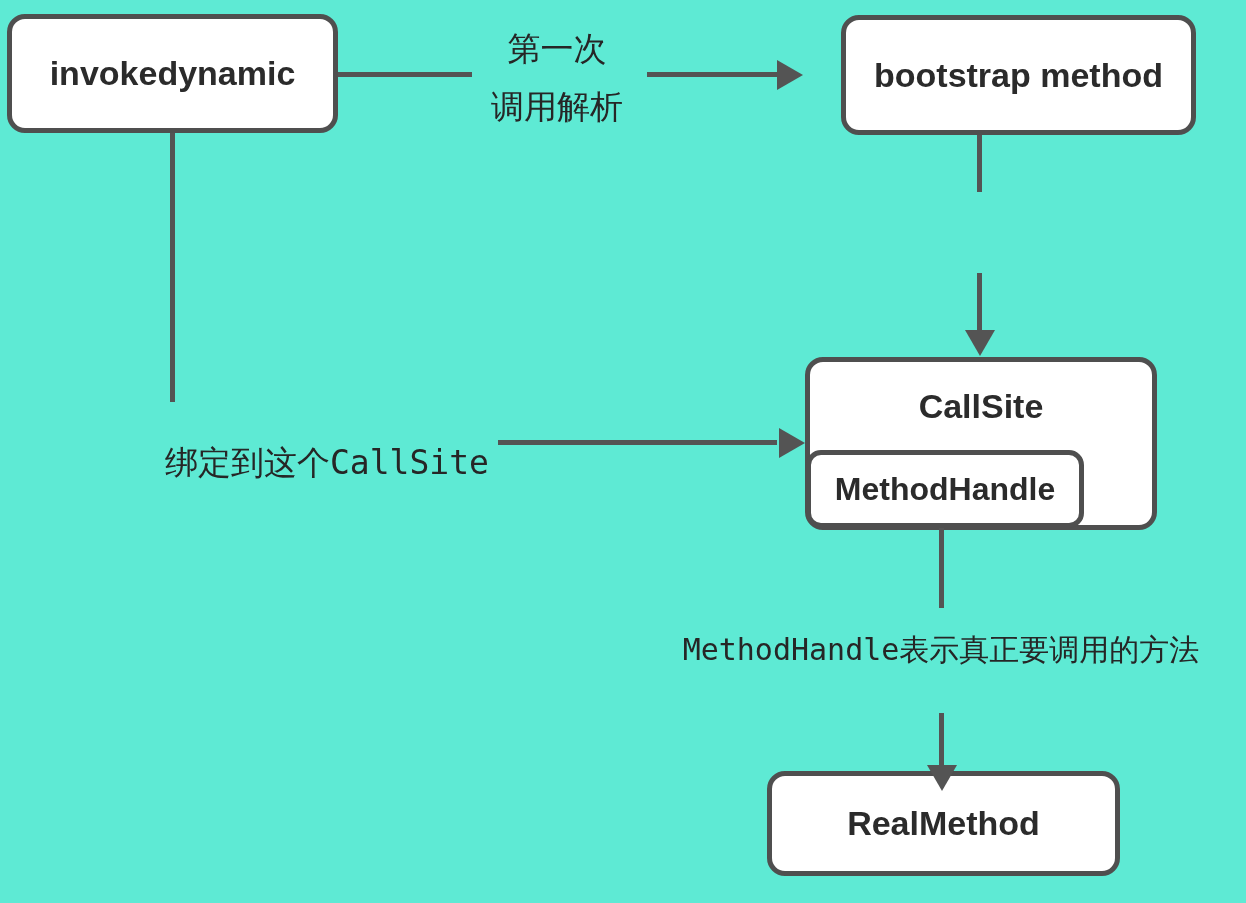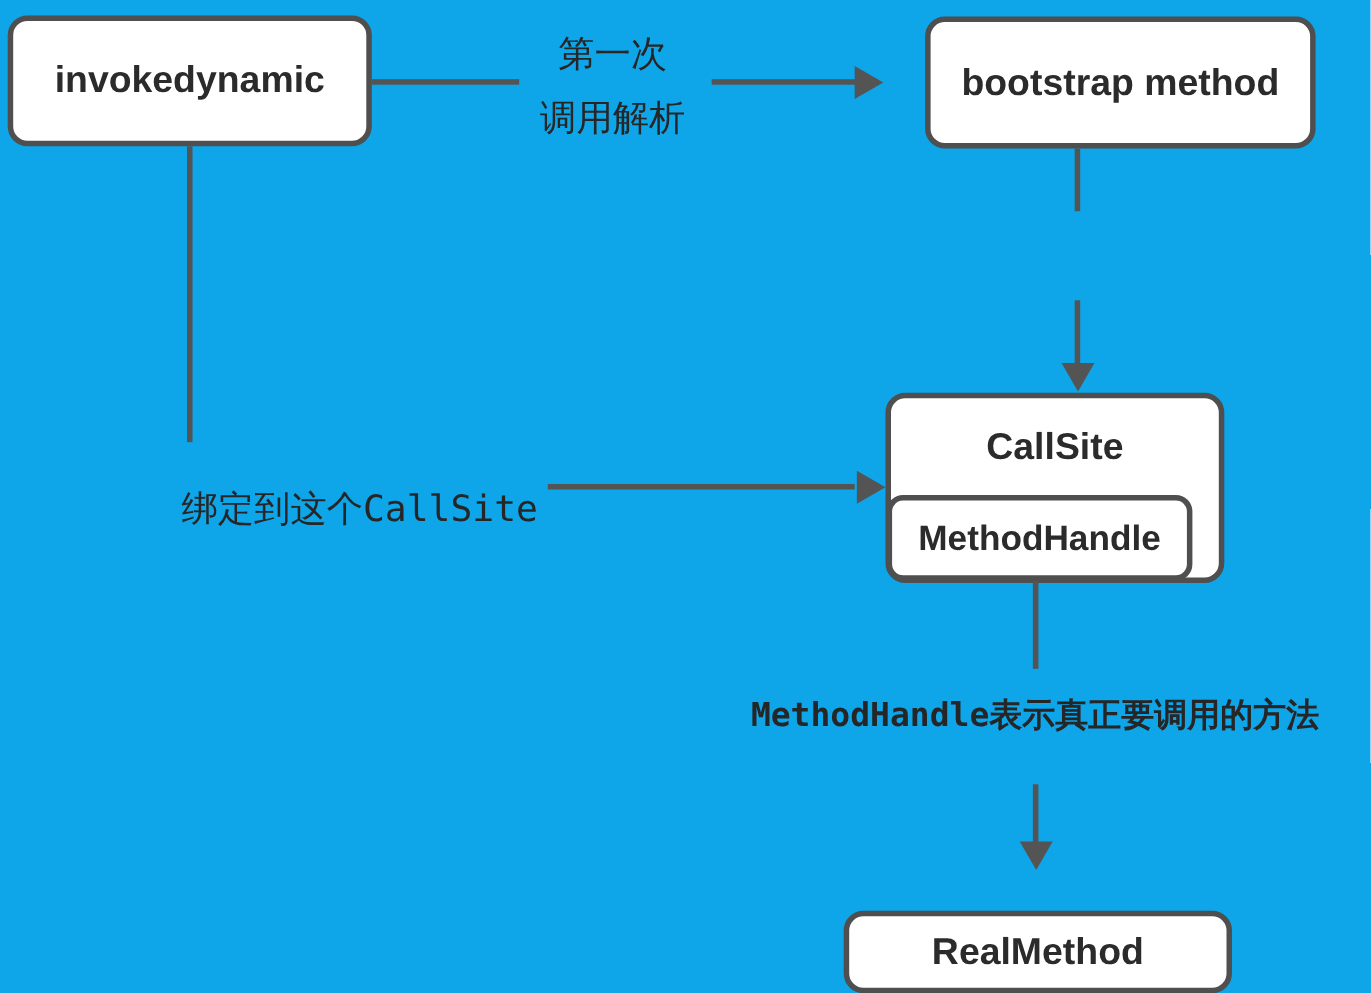--- a/index.html
+++ b/index.html
@@ -4,42 +4,42 @@
 <style>
   html, body {
     margin: 0;
     padding: 0;
     background: #ffffff;
   }
   .canvas {
     position: relative;
     width: 1246px;
     height: 903px;
-    background: #0ea5e9;
+    background: #5eead4;
     overflow: hidden;
     font-family: "Liberation Sans", sans-serif;
   }
   .node {
     position: absolute;
     box-sizing: border-box;
     border: 5px solid #4f4f4f;
     border-radius: 18px;
     background: #ffffff;
     display: flex;
     align-items: center;
     justify-content: center;
     font-weight: bold;
     font-size: 34px;
     color: #2b2b2b;
     white-space: nowrap;
   }
   #node-invokedynamic { left: 7px;   top: 14px;  width: 331px; height: 119px; }
   #node-bootstrap     { left: 803px; top: 15px;  width: 355px; height: 120px; margin-left: 38px; }
-  #node-callsite      { left: 805px; top: 357px; width: 308px; height: 173px; justify-content: flex-start; align-items: flex-start; }
-  #node-realmethod    { left: 767px; top: 828px; width: 353px; height: 75px; }
+  #node-callsite      { left: 805px; top: 357px; width: 352px; height: 173px; justify-content: flex-start; align-items: flex-start; }
+  #node-realmethod    { left: 767px; top: 771px; width: 353px; height: 105px; }
 
   .callsite-title {
     position: absolute;
     left: 0; right: 0; top: 0;
     height: 88px;
     display: flex;
     align-items: center;
     justify-content: center;
   }
   #node-methodhandle {
@@ -97,21 +97,21 @@
     font-size: 33px;
     text-align: center;
     white-space: nowrap;
   }
   .cjk  { font-family: "DejaVu Sans", sans-serif; }
   .mixed { font-family: "DejaVu Sans Mono", "Liberation Mono", monospace; }
 
   #label-first-call { left: 407px; top: 20px; width: 300px; line-height: 58px; }
   #label-generate   { left: 780px; top: 213px; width: 400px; }
   #label-bind       { left: 165px; top: 425px; text-align: left; margin-top: 16px; }
-  #label-mh-note    { left: 641px; top: 630px; width: 600px; font-size: 30px; font-weight: bold; }
+  #label-mh-note    { left: 641px; top: 630px; width: 600px; font-size: 30px; }
 </style>
 </head>
 <body>
 
 <div class="canvas">
 
   <div class="node" id="node-invokedynamic">
     <span>invokedynamic</span>
   </div>
 

